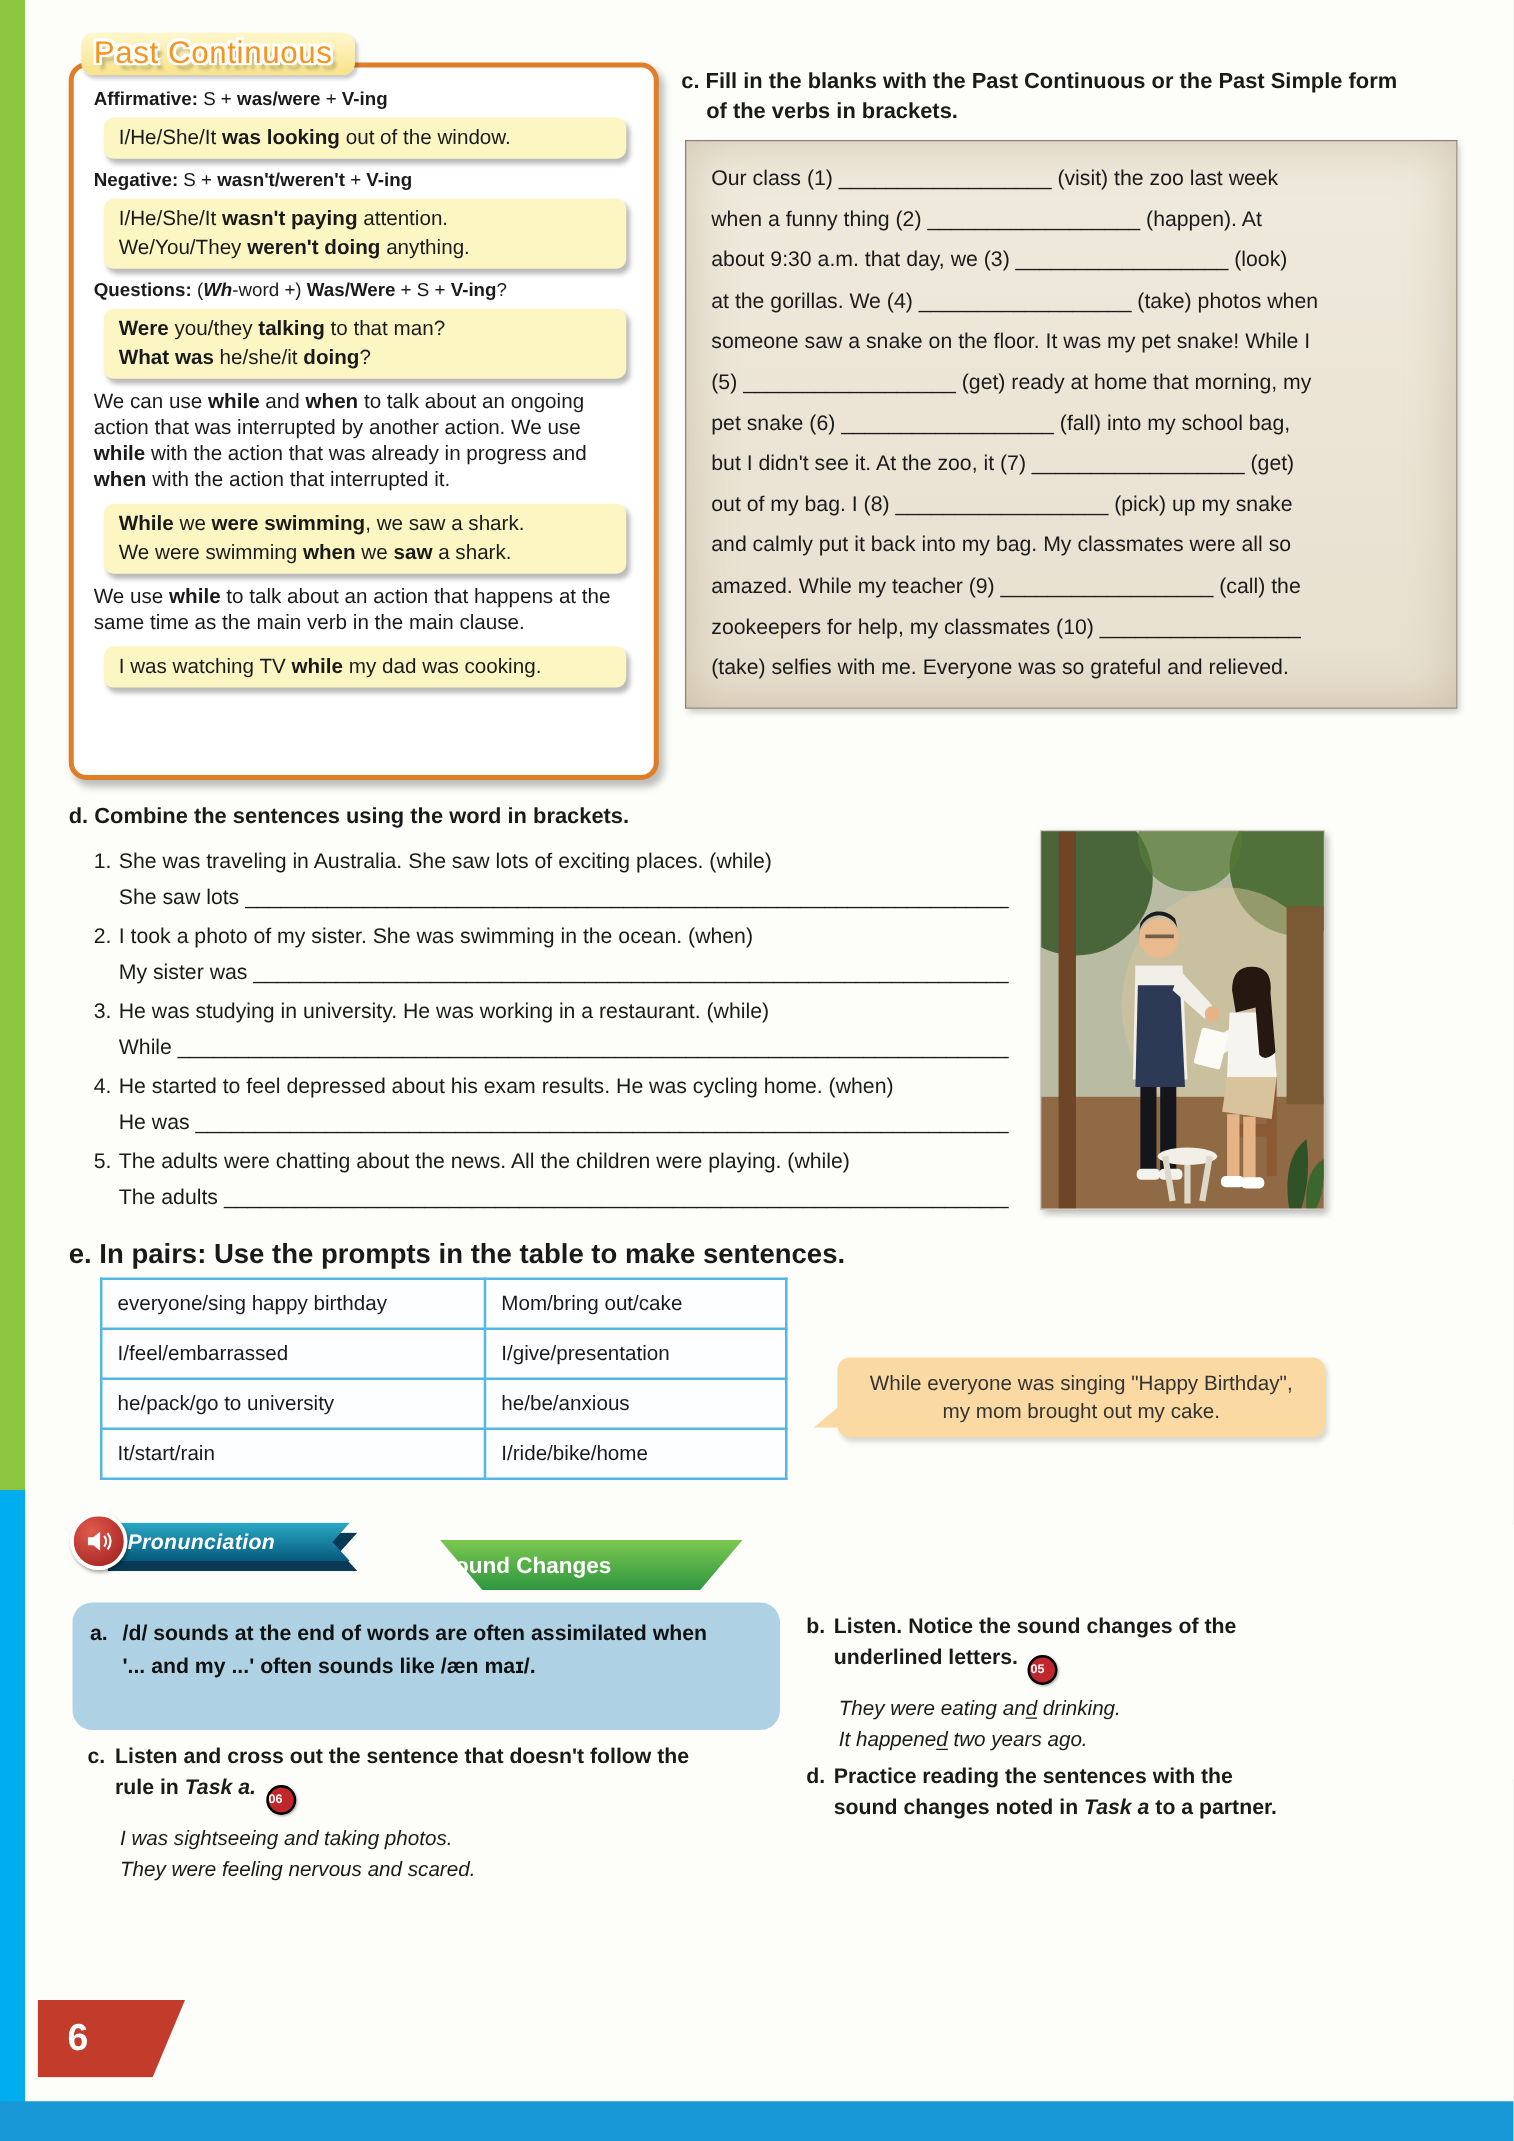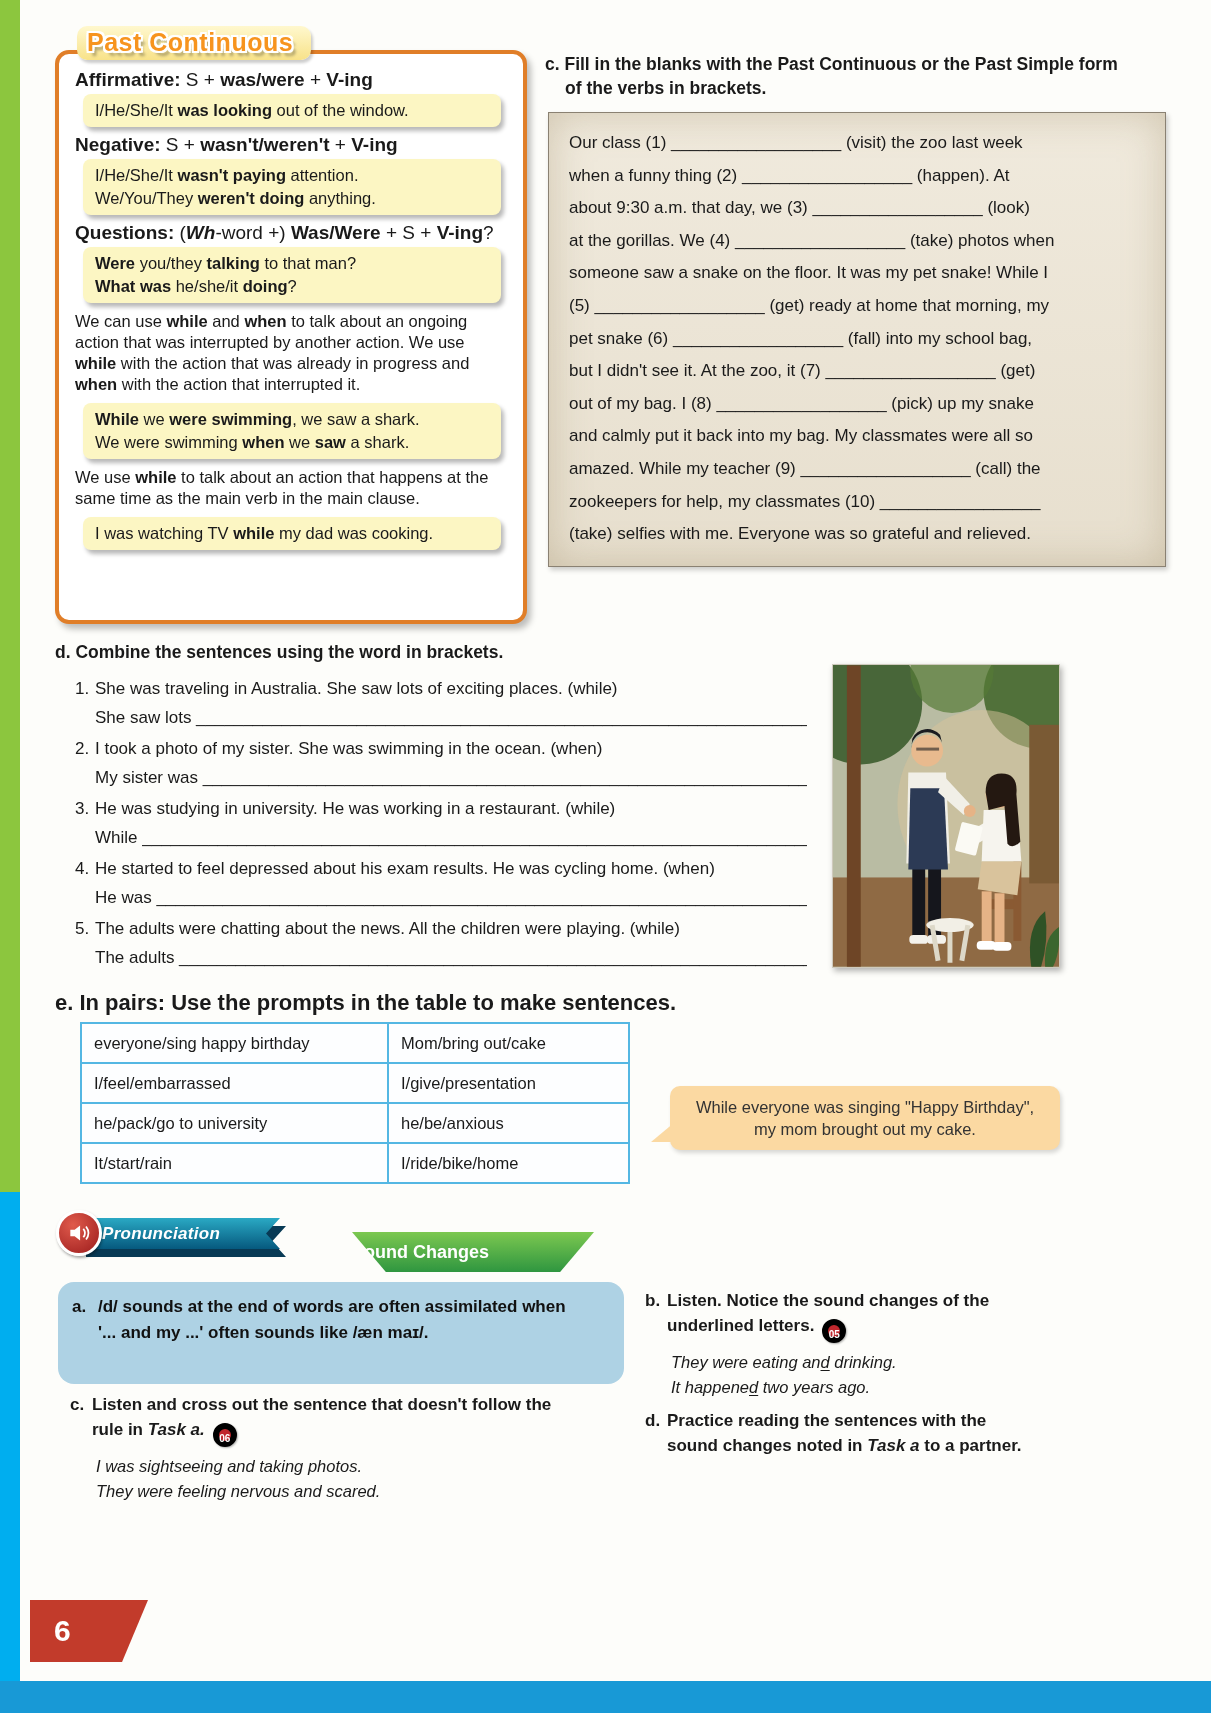--- a/index.html
+++ b/index.html
@@ -11,26 +11,26 @@
   .stripe-green{position:absolute;left:0;top:0;width:20px;height:1192px;background:#8CC63E}
   .stripe-blue{position:absolute;left:0;top:1192px;width:20px;height:521px;background:#00AEEF}
   .bottom-bar{position:absolute;left:0;top:1681px;width:1211px;height:32px;background:#1899D6}
   .page-num{position:absolute;left:30px;top:1600px;width:118px;height:62px;background:#C23B2B;
     clip-path:polygon(0 0,100% 0,78% 100%,0 100%);color:#fff;font-size:30px;font-weight:bold;
     line-height:62px;padding-left:24px}
 
   
   .grammar-box{position:absolute;left:55px;top:50px;width:472px;height:574px;background:#fff;
     border:4px solid #E07E28;border-radius:14px;padding:10px 16px;box-shadow:4px 5px 6px rgba(0,0,0,.25)}
-  .grammar-title{position:absolute;left:18px;top:-28px;padding:2px 18px 3px 10px;
+  .grammar-title{position:absolute;left:6px;top:-28px;padding:2px 18px 3px 10px;
     background:linear-gradient(180deg,#FFF8CE,#F8E289);border-radius:10px;
-    box-shadow:2px 3px 3px rgba(0,0,0,.2);color:#F7941E;font-size:25px;font-weight:bold;letter-spacing:.5px;
+    box-shadow:2px 3px 3px rgba(0,0,0,.2);color:#F7941E;font-size:25px;font-weight:normal;letter-spacing:.5px;
     text-shadow:-2px -2px 0 #fff,0 -2px 0 #fff,2px -2px 0 #fff,-2px 0 0 #fff,2px 0 0 #fff,
       -2px 2px 0 #fff,0 2px 0 #fff,2px 2px 0 #fff,4px 5px 3px rgba(0,0,0,.3)}
-  .g-head{font-size:19px;line-height:20px;margin:6px 0 4px}
+  .g-head{font-size:15px;line-height:20px;margin:6px 0 4px}
   .g-ex{background:#FCF6C3;border-radius:8px;padding:5px 12px;margin:0 6px 8px 8px;
     font-size:16.5px;line-height:23px;box-shadow:3px 4px 4px rgba(0,0,0,.28)}
   .g-para{font-size:16.5px;line-height:21px;margin:4px 0 8px}
 
   
   .c-heading{position:absolute;left:545px;top:52px;width:590px;font-weight:bold;font-size:17.5px;
     line-height:24px;padding-left:20px;text-indent:-20px}
   .passage{position:absolute;left:548px;top:112px;width:618px;height:455px;
     background:linear-gradient(180deg,#F0EADD,#E7DFCE);border:1px solid #8a8172;
     box-shadow:inset 0 0 40px rgba(150,130,90,.35),2px 3px 5px rgba(0,0,0,.2);
@@ -78,22 +78,22 @@
     color:#fff;font-weight:bold;font-size:18px;text-align:left;line-height:40px}
   .panel-a{position:absolute;left:58px;top:1282px;width:566px;height:102px;background:#AED2E4;
     border-radius:16px;padding:12px 14px;font-weight:bold;font-size:17px;line-height:26px;color:#111}
   .panel-a .row{display:flex}
   .panel-a .lbl{width:26px;flex:none}
   .pron-block{position:absolute;font-size:17px}
   .pb-head{display:flex;font-weight:bold;line-height:25px}
   .pb-label{width:22px;flex:none}
   .pb-sent{font-style:italic;font-size:16.5px;line-height:25px;margin:7px 0 0 26px}
   .audio{display:inline-block;width:24px;height:24px;border-radius:50%;background:#C0272D;
-    border:6px solid #000000;color:#fff;font-size:10px;font-weight:bold;font-style:normal;
-    text-align:center;line-height:20px;margin-left:8px;vertical-align:-7px;
+    border:2px solid #000000;color:#fff;font-size:10px;font-weight:bold;font-style:normal;
+    line-height:20px;margin-left:8px;vertical-align:-7px;
     box-shadow:1px 1px 2px rgba(0,0,0,.3)}
 </style>
 </head>
 <body>
 
 <div class="page">
 
   <div class="stripe-green"></div>
   <div class="stripe-blue"></div>
   <div class="bottom-bar"></div>

